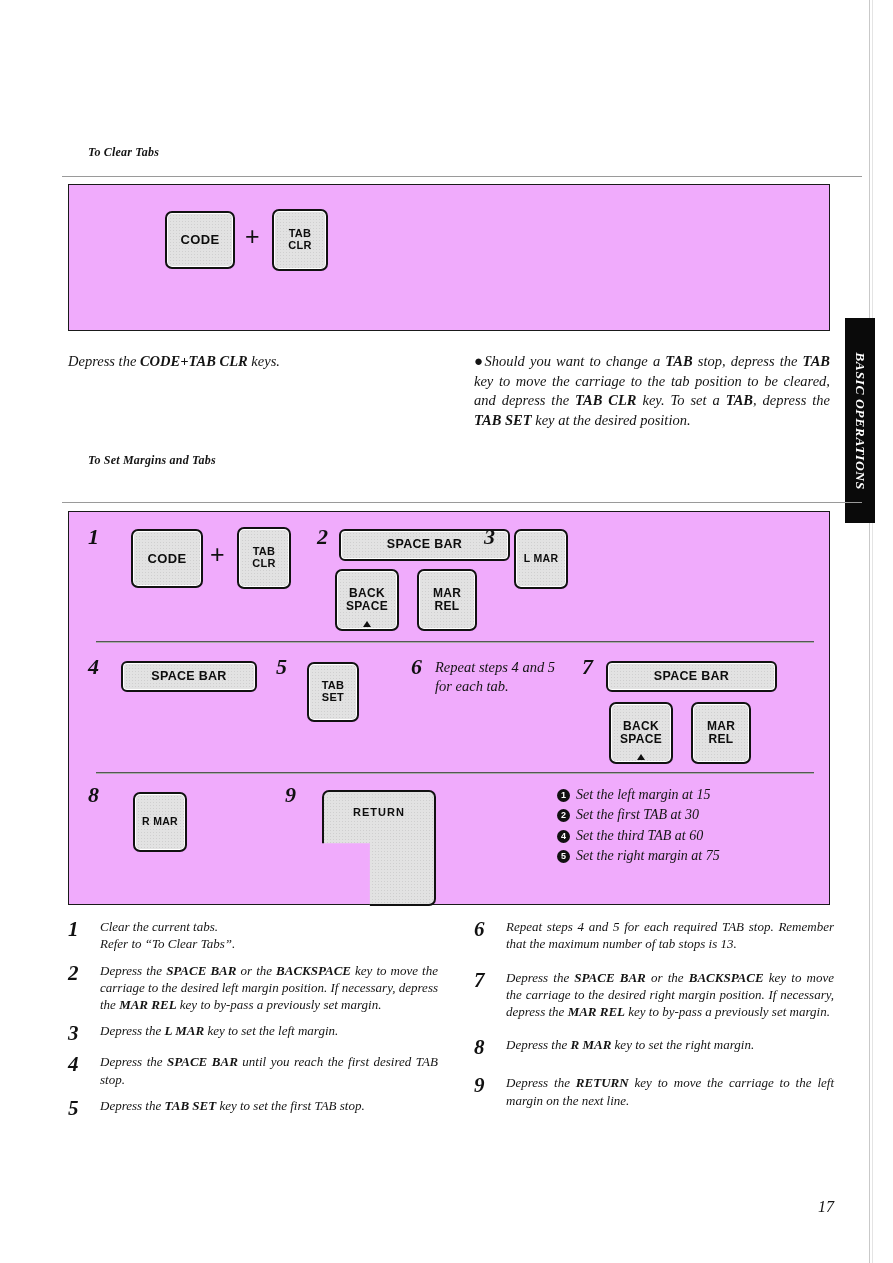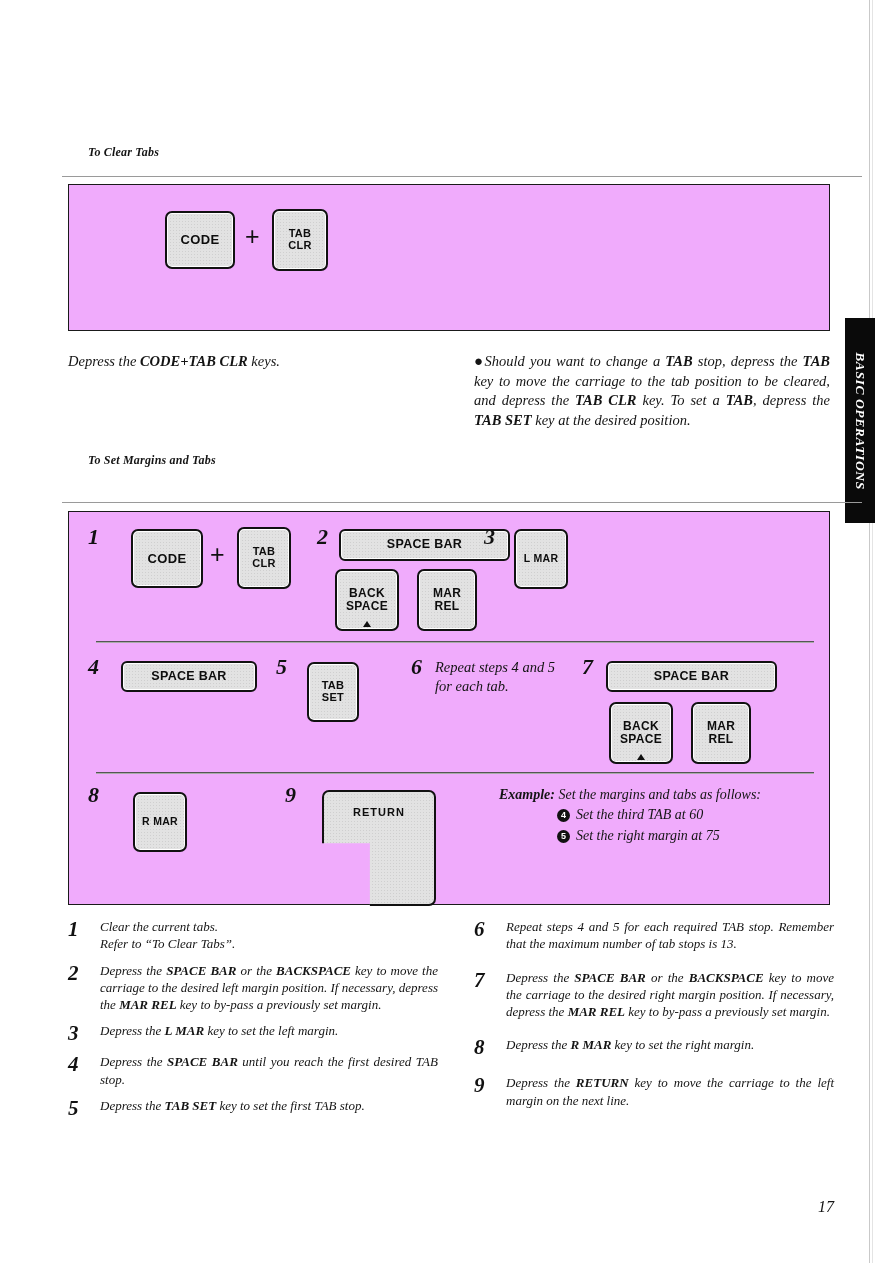--- a/index.html
+++ b/index.html
@@ -274,25 +274,23 @@
     <div class="key" style="left:64px;top:280px;width:50px;height:56px;font-size:10.5px;">
       <span class="kl">R MAR</span>
     </div>
 
     <div class="stepnum" style="left:216px;top:270px;">9</div>
     <div class="key-return" style="left:253px;top:278px;width:110px;height:112px;">
       <span class="rlabel">RETURN</span>
     </div>
 
     <div class="example" style="left:430px;top:273px;width:320px;">
-      <div>
-        <span class="ex-head">Example:</span>
-        <span>Set the margins and tabs as follows:</span>
-      </div>
       <ol>
+        <li><span class="ex-bullet">1</span><span>Set the left margin at 15</span></li>
+        <li><span class="ex-bullet">2</span><span>Set the first TAB at 30</span></li>
         <li><span class="ex-bullet">4</span><span>Set the third TAB at 60</span></li>
         <li><span class="ex-bullet">5</span><span>Set the right margin at 75</span></li>
       </ol>
     </div>
 
   </div>
 
   <div class="steplist" style="left:68px;top:918px;width:370px;">
     <div class="steprow">
       <div class="n">1</div>

